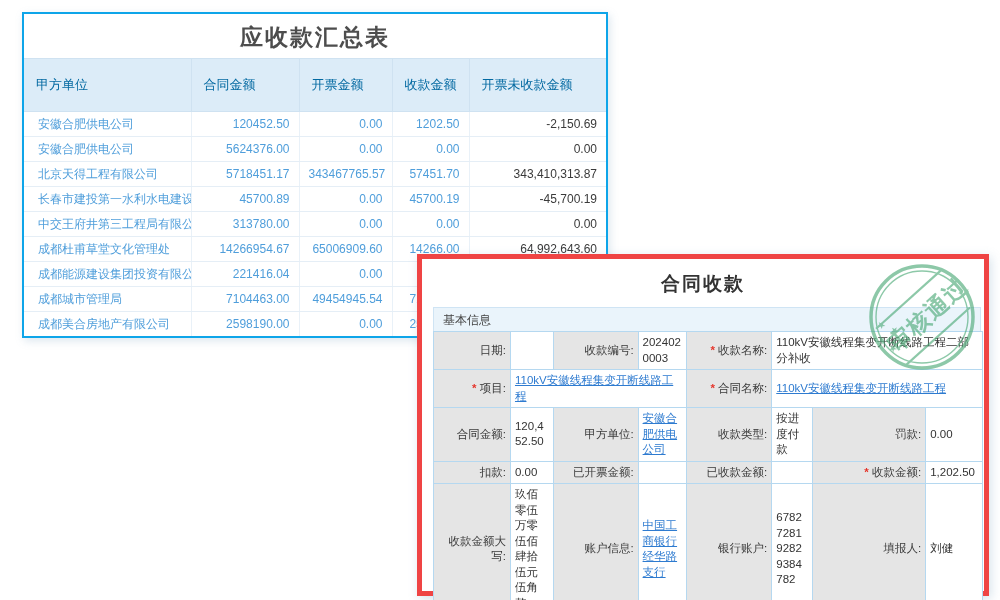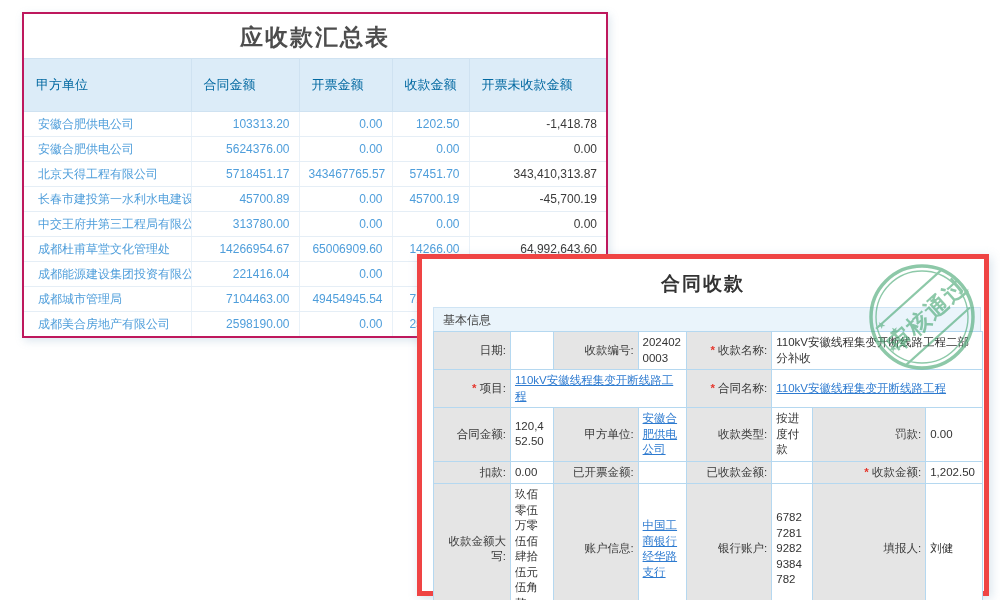--- a/index.html
+++ b/index.html
@@ -5,21 +5,21 @@
   html,body{margin:0;padding:0;}
   body{
     width:1000px;height:600px;position:relative;background:#ffffff;
     font-family:"Liberation Sans","DejaVu Sans",sans-serif;
     -webkit-font-smoothing:antialiased;overflow:hidden;
   }
 
   
   .panel1{
     position:absolute;left:22px;top:12px;width:586px;
-    background:#fff;border:2px solid #be185d;box-sizing:border-box;
+    background:#fff;border:2px solid #0ea5e9;box-sizing:border-box;
     box-shadow:2px 3px 8px rgba(120,160,190,.25);z-index:1;
   }
   .panel1 .p1-title{
     height:44px;line-height:46px;text-align:center;
     font-size:23px;font-weight:bold;color:#4d4d4d;letter-spacing:2px;
   }
   table.sumtab{border-collapse:collapse;table-layout:fixed;width:582px;margin:0;}
   table.sumtab th{
     background:#dcecf8;color:#0369a1;font-size:13px;font-weight:normal;
     height:28px;border:1px solid #cfe2f1;border-left:none;text-align:left;padding:12px;
@@ -85,24 +85,24 @@
         <th>甲方单位</th>
         <th>合同金额</th>
         <th>开票金额</th>
         <th>收款金额</th>
         <th>开票未收款金额</th>
       </tr>
     </thead>
     <tbody>
         <tr>
           <td class="c0">安徽合肥供电公司</td>
-          <td class="c1">103313.20</td>
+          <td class="c1">120452.50</td>
           <td class="c2">0.00</td>
           <td class="c3">1202.50</td>
-          <td class="c4">-1,418.78</td>
+          <td class="c4">-2,150.69</td>
         </tr>
         <tr>
           <td class="c0">安徽合肥供电公司</td>
           <td class="c1">5624376.00</td>
           <td class="c2">0.00</td>
           <td class="c3">0.00</td>
           <td class="c4">0.00</td>
         </tr>
         <tr>
           <td class="c0">北京天得工程有限公司</td>

